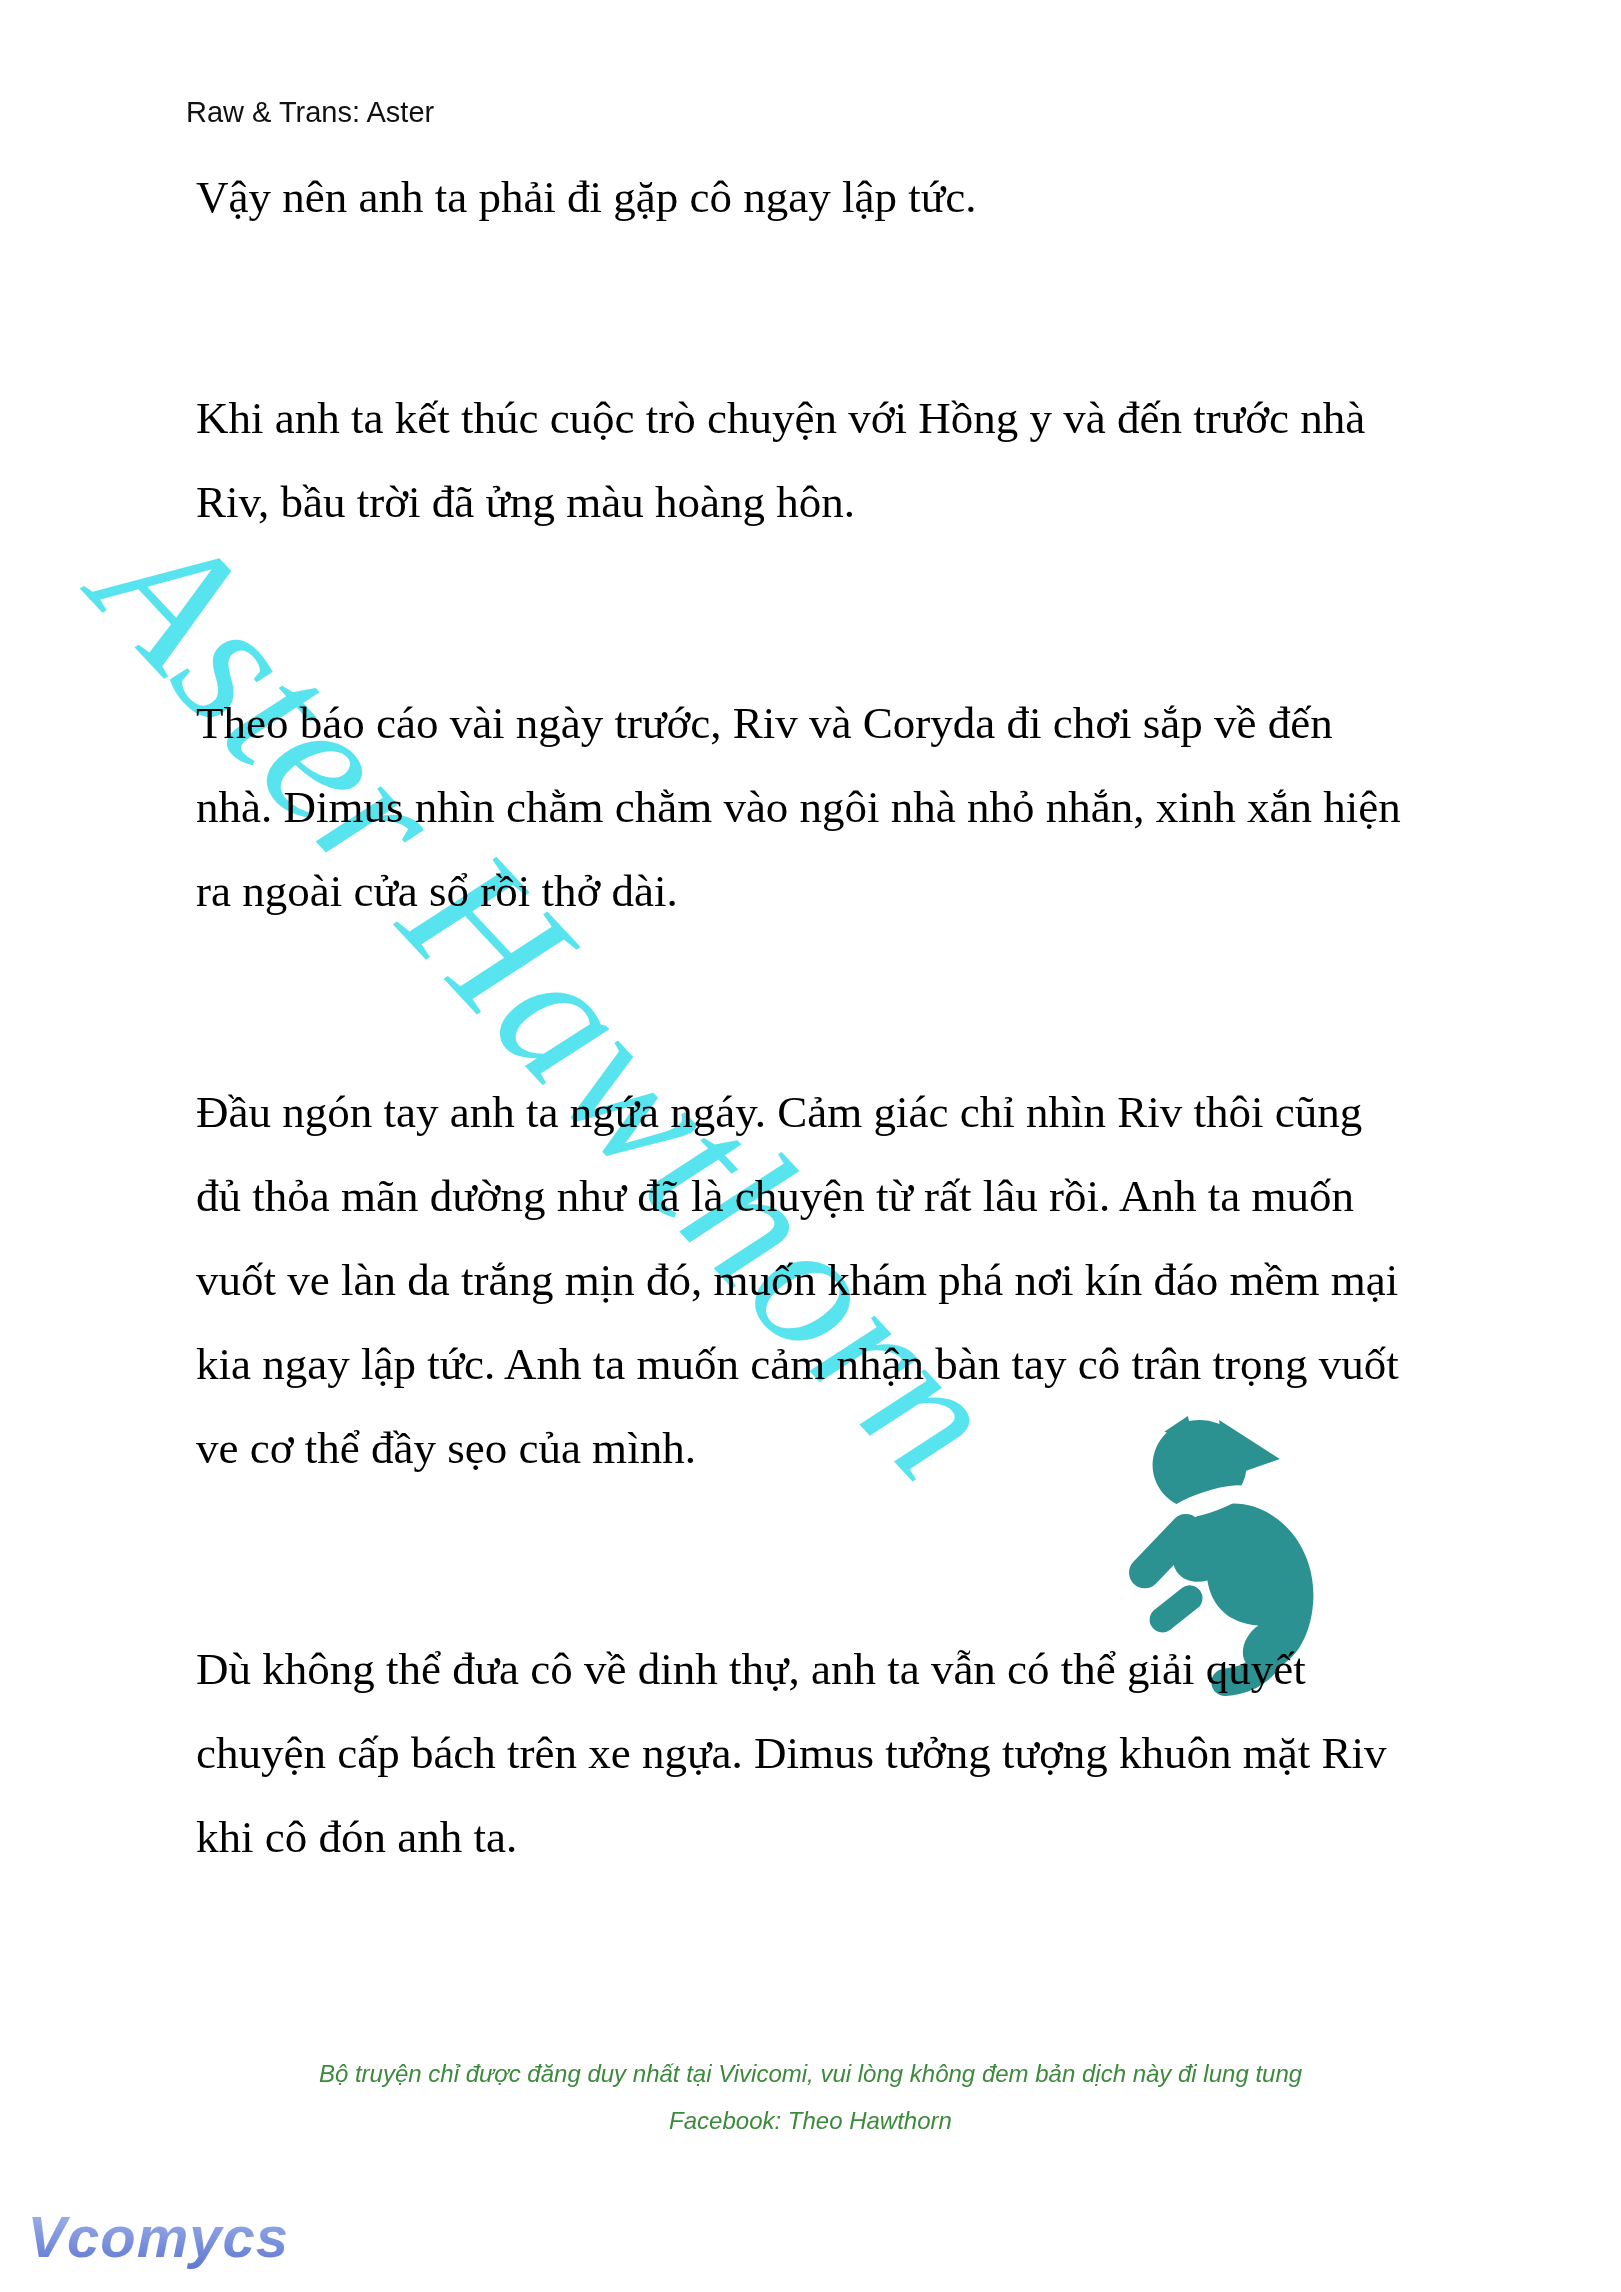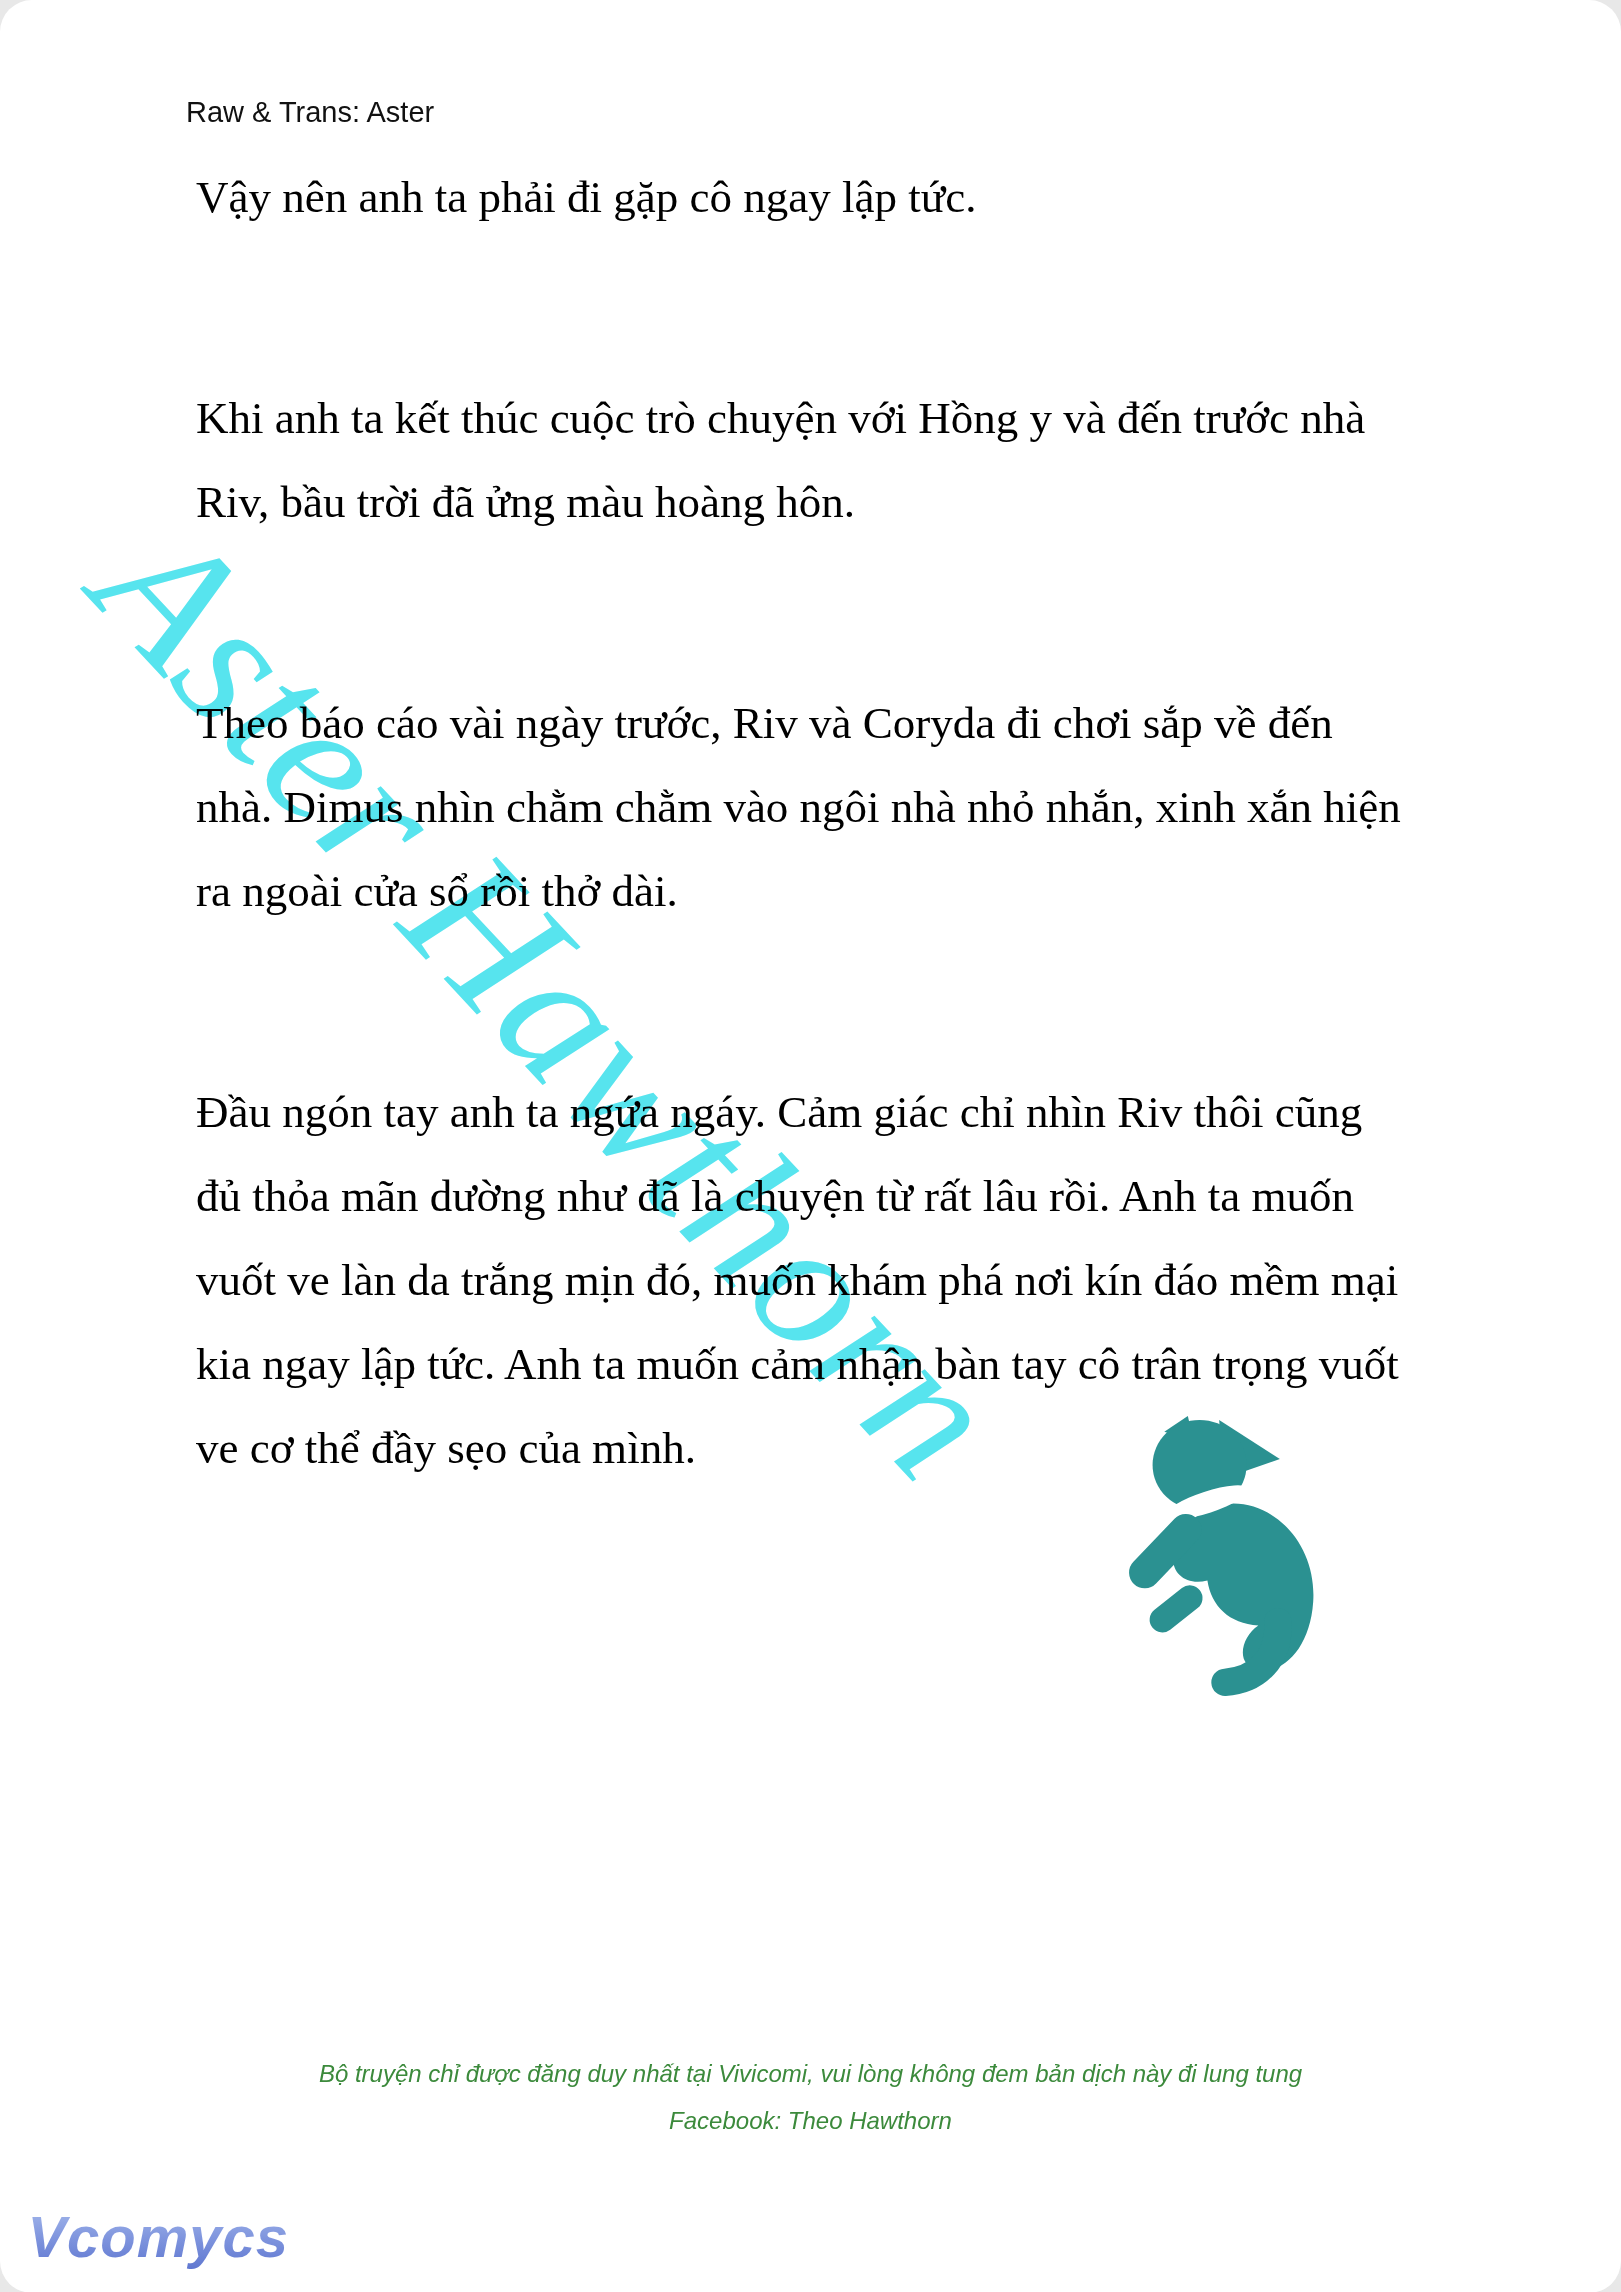--- a/index.html
+++ b/index.html
@@ -2,21 +2,20 @@
 <html><head>
 <meta charset="utf-8">
 <style>
   html,body{margin:0;padding:0;background:#e8e8e8;}
   .page{
     position:relative;
     width:1621px;height:2293px;
     background:#ffffff;
     overflow:hidden;
     font-family:"Liberation Serif", serif;
-    border-radius:32px;
   }
   .credit-header{
     position:absolute;left:186px;top:96px;
     font-family:"Liberation Sans", sans-serif;
     font-size:29px;color:#111;z-index:3;
   }
   .watermark{
     position:absolute;left:211px;top:480px;
     font-family:"Liberation Serif", serif;
     font-style:italic;
@@ -89,20 +88,21 @@
       <line x1="62" y1="188" x2="34" y2="210" stroke-width="26"></line>
       <path d="M 152,212 C 154,250 130,272 98,274" stroke-width="28"></path>
     </g>
   </svg>
 
   <div class="body-text">
     <p>Vậy nên anh ta phải đi gặp cô ngay lập tức.</p>
     <p>Khi anh ta kết thúc cuộc trò chuyện với Hồng y và đến trước nhà Riv, bầu trời đã ửng màu hoàng hôn.</p>
     <p>Theo báo cáo vài ngày trước, Riv và Coryda đi chơi sắp về đến nhà. Dimus nhìn chằm chằm vào ngôi nhà nhỏ nhắn, xinh xắn hiện ra ngoài cửa sổ rồi thở dài.</p>
     <p>Đầu ngón tay anh ta ngứa ngáy. Cảm giác chỉ nhìn Riv thôi cũng đủ thỏa mãn dường như đã là chuyện từ rất lâu rồi. Anh ta muốn vuốt ve làn da trắng mịn đó, muốn khám phá nơi kín đáo mềm mại kia ngay lập tức. Anh ta muốn cảm nhận bàn tay cô trân trọng vuốt ve cơ thể đầy sẹo của mình.</p>
+    <p>Dù không thể đưa cô về dinh thự, anh ta vẫn có thể giải quyết chuyện cấp bách trên xe ngựa. Dimus tưởng tượng khuôn mặt Riv khi cô đón anh ta.</p>
   </div>
 
   <div class="footer">
     <div>Bộ truyện chỉ được đăng duy nhất tại Vivicomi, vui lòng không đem bản dịch này đi lung tung</div>
     <div>Facebook: Theo Hawthorn</div>
   </div>
 
   <div class="vcomycs-logo">Vcomycs</div>
 
 </div>

